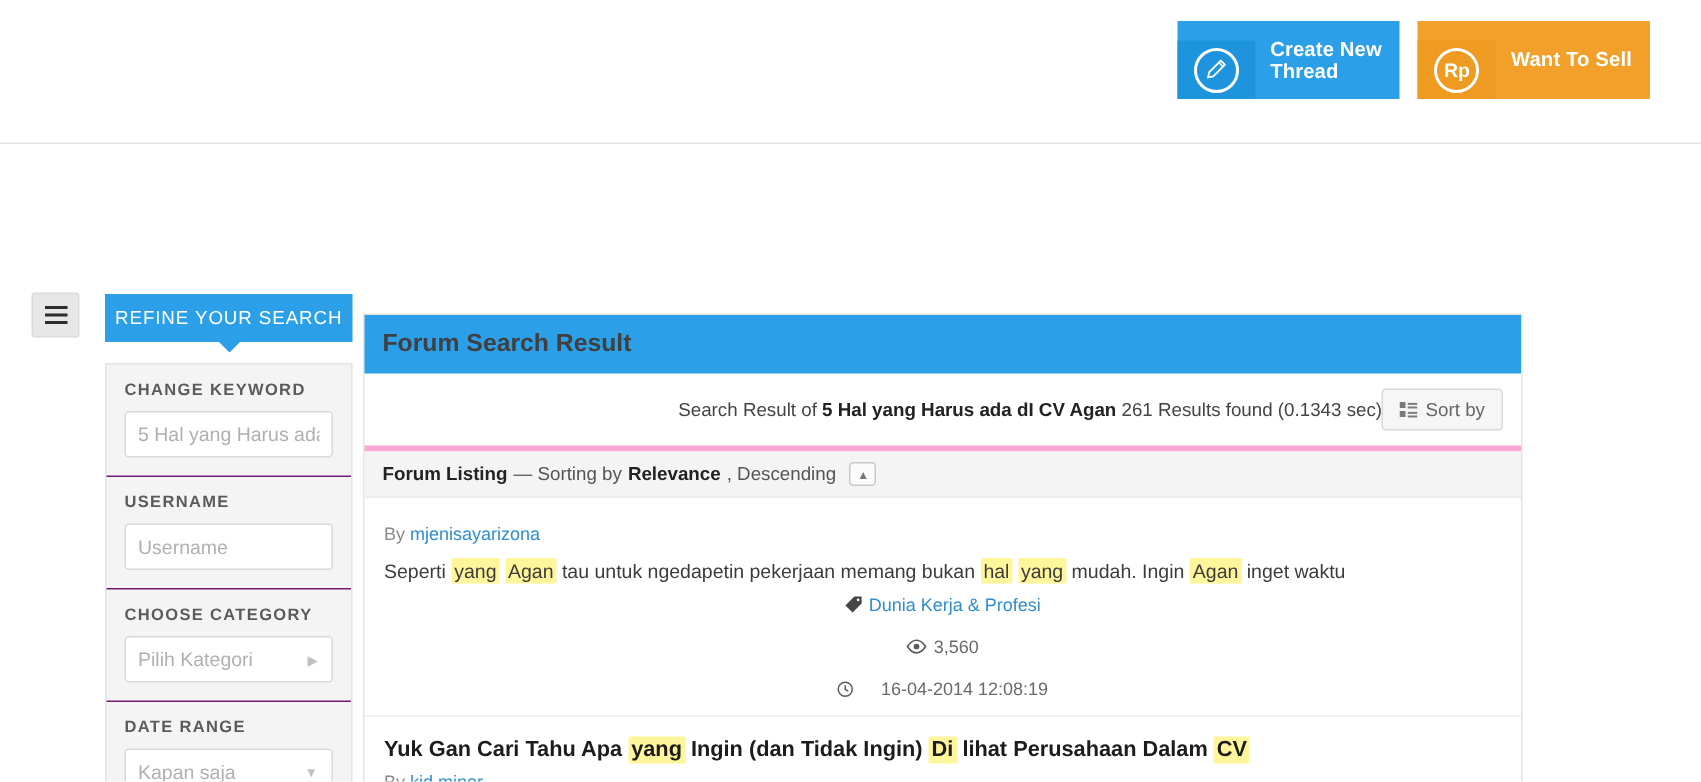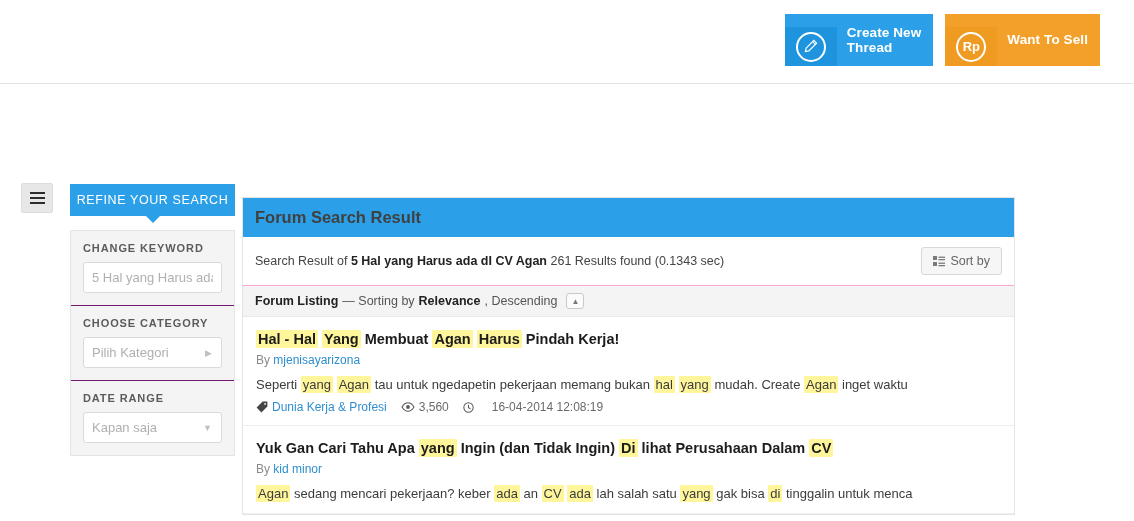--- a/index.html
+++ b/index.html
@@ -7,21 +7,21 @@
     margin: 0; padding: 0;
     width: 1134px; height: 521px;
     background: #ffffff;
     font-family: "Liberation Sans", sans-serif;
     overflow: hidden;
   }
 
   
   .topbar {
     position: relative;
-    height: 84px;
+    height: 96px;
     background: #ffffff;
     border-bottom: 1px solid #e2e2e2;
   }
   .top-actions {
     position: absolute;
     right: 34px;
     top: 14px;
     display: flex;
     align-items: stretch;
     gap: 12px;
@@ -196,27 +196,27 @@
     background: #ffffff;
   }
   .panel-head {
     background: #2ba0e8;
     color: #404040;
     font-size: 16.5px;
     font-weight: bold;
     padding: 10px 12px;
   }
   .panel-sub {
-    border-bottom: 1px solid #f9a8d4;
+    border-bottom: 4px solid #f9a8d4;
     padding: 10px 12px;
     font-size: 12.5px;
     color: #444;
     display: flex;
     align-items: center;
-    justify-content: space-between;
+    justify-content: flex-end;
     min-height: 40px;
   }
   .panel-sub b { color: #222; }
   .sortby {
     border: 1px solid #d8d8d8;
     background: #f6f6f6;
     border-radius: 3px;
     padding: 6px 11px;
     font-size: 12.5px;
     color: #666;
@@ -274,20 +274,21 @@
     margin-top: 9px;
     line-height: 17px;
   }
   .result-meta {
     margin-top: 7px;
     font-size: 12px;
     color: #6a6a6a;
     display: flex;
     align-items: center;
     gap: 14px;
+    flex-direction: column;
   }
   .meta-cat { color: #2e8ece; text-decoration: none; cursor: pointer; }
   .meta-piece { display: inline-flex; align-items: center; gap: 4px; }
   .hl {
     background: #fff59a;
     padding: 1px 2px;
     border-radius: 1px;
   }
   .ic { display: inline-block; vertical-align: middle; }
 </style>
@@ -333,20 +334,24 @@
     <div class="sidebar">
       <div class="refine-tab">REFINE YOUR SEARCH</div>
 
       <div class="refine-panel">
 
         <div class="field-group">
           <div class="field-label">CHANGE KEYWORD</div>
           <input class="field-input" type="text" placeholder="5 Hal yang Harus ada di CV Agan" style="">
         </div>
 
+        <div class="field-group">
+          <div class="field-label">USERNAME</div>
+          <input class="field-input" type="text" placeholder="Username" style="">
+        </div>
 
         <div class="field-group">
           <div class="field-label">CHOOSE CATEGORY</div>
           <div class="fake-select">
             <span>Pilih Kategori</span>
             <span class="caret-right">▶</span>
           </div>
         </div>
 
         <div class="field-group">
@@ -387,23 +392,22 @@
         <div class="listing-bar">
           <b>Forum Listing</b>
             <span> — Sorting by </span>
             <b>Relevance</b>
             <span>, Descending</span>
           <span class="collapse-btn">▲</span>
         </div>
 
         <div id="results-container">
             <div class="result-item">
-              <div class="result-title"><span class="hl">Hal - Hal</span><span> </span><span class="hl">Yang</span><span> Membuat </span><span class="hl">Agan</span><span> </span><span class="hl">Harus</span><span> Pindah Kerja!</span></div>
               <div class="result-by"><span>By </span><a>mjenisayarizona</a></div>
-              <div class="result-snippet"><span>Seperti </span><span class="hl">yang</span><span> </span><span class="hl">Agan</span><span> tau untuk ngedapetin pekerjaan memang bukan </span><span class="hl">hal</span><span> </span><span class="hl">yang</span><span> mudah. Create </span><span class="hl">Agan</span><span> inget waktu</span></div>
+              <div class="result-snippet"><span>Seperti </span><span class="hl">yang</span><span> </span><span class="hl">Agan</span><span> tau untuk ngedapetin pekerjaan memang bukan </span><span class="hl">hal</span><span> </span><span class="hl">yang</span><span> mudah. Ingin </span><span class="hl">Agan</span><span> inget waktu</span></div>
               <div class="result-meta">
                 <span class="meta-piece">
                   <svg class="ic" width="12" height="12" viewBox="0 0 12 12">
                     <path d="M6.6 0.6H11.4V5.4L5.4 11.4 0.6 6.6z" fill="#444"></path>
                     <circle cx="9.1" cy="2.9" r="0.9" fill="#fff"></circle>
                   </svg>
                   <a class="meta-cat">Dunia Kerja &amp; Profesi</a>
                 </span>
                 <span class="meta-piece">
                   <svg class="ic" width="14" height="10" viewBox="0 0 14 10">

